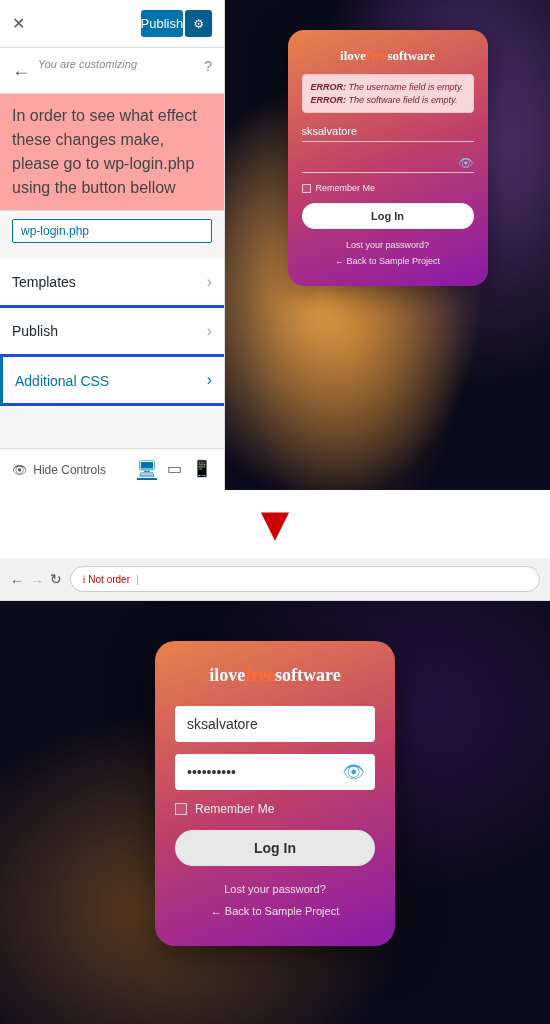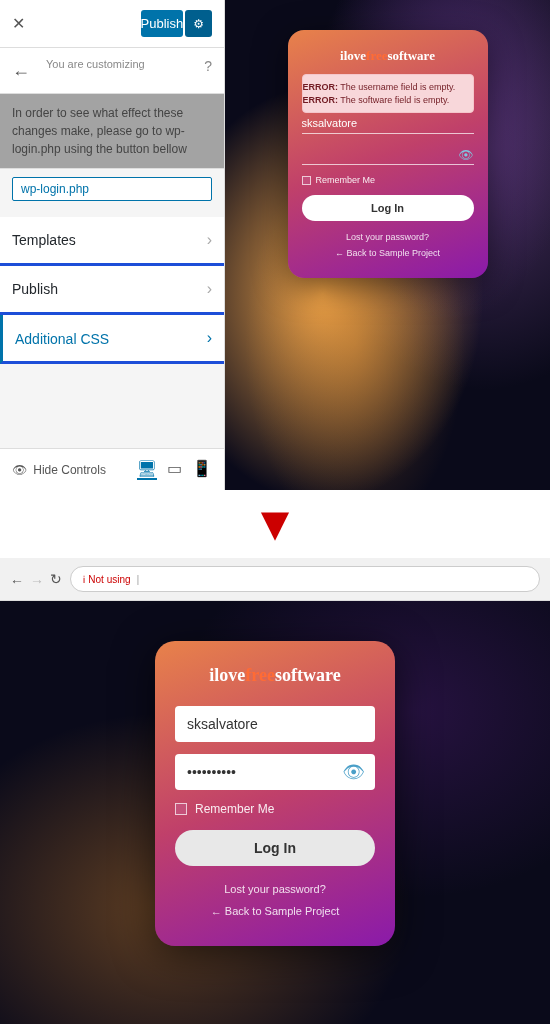--- a/index.html
+++ b/index.html
@@ -77,21 +77,22 @@
 
     .back-arrow {
       font-size: 18px;
       color: #555;
       cursor: pointer;
       margin-top: 2px;
     }
 
     .title-text {
       flex: 1;
-      margin-left: 16px;
+      margin-left: 8px;
+      font-style: italic;
     }
 
     .you-are-customizing {
       font-size: 11px;
       color: #888;
     }
 
     .custom-login-title {
       font-size: 16px;
       font-weight: 600;
@@ -99,24 +100,24 @@
     }
 
     .info-icon {
       font-size: 14px;
       color: #888;
       cursor: pointer;
     }
 
     .info-text {
       padding: 10px 12px;
-      font-size: 12px;
+      font-size: 16px;
       color: #444;
       line-height: 1.5;
-      background: #a3a3a3;
+      background: #fca5a5;
       border-bottom: 1px solid #ddd;
     }
 
     .wp-login-btn {
       display: inline-block;
       margin: 8px 12px;
       padding: 4px 8px;
       border: 1px solid #0073aa;
       color: #0073aa;
       font-size: 12px;
@@ -232,25 +233,26 @@
     }
 
     .logo-text .free {
       color: #ff6b35;
     }
 
     .error-box {
       background: #f8d7da;
       border: 1px solid #f5c6cb;
       border-radius: 4px;
-      padding: 6px 0;
-      margin-bottom: 0;
+      padding: 6px 8px;
+      margin-bottom: 8px;
       font-size: 9px;
       color: #721c24;
       line-height: 1.4;
+      font-style: italic;
     }
 
     .error-box .error-label {
       font-weight: bold;
     }
 
     .login-field {
       width: 100%;
       border: none;
       border-bottom: 1px solid rgba(255,255,255,0.7);
@@ -631,21 +633,21 @@
 
   <div class="browser-bar">
     <div class="browser-nav">
       <button class="browser-nav-btn">←</button>
       <button class="browser-nav-btn disabled">→</button>
       <span class="refresh-btn">↻</span>
     </div>
     <div class="address-bar">
       <span class="not-secure">
         <span>ℹ</span>
-        <span>Not using</span>
+        <span>Not order</span>
       </span>
       <span class="separator">|</span>
     </div>
   </div>
 
   <div class="browser-preview">
 
     <div class="browser-login-card">
       <div class="browser-logo">
         <span class="browser-logo-text">

